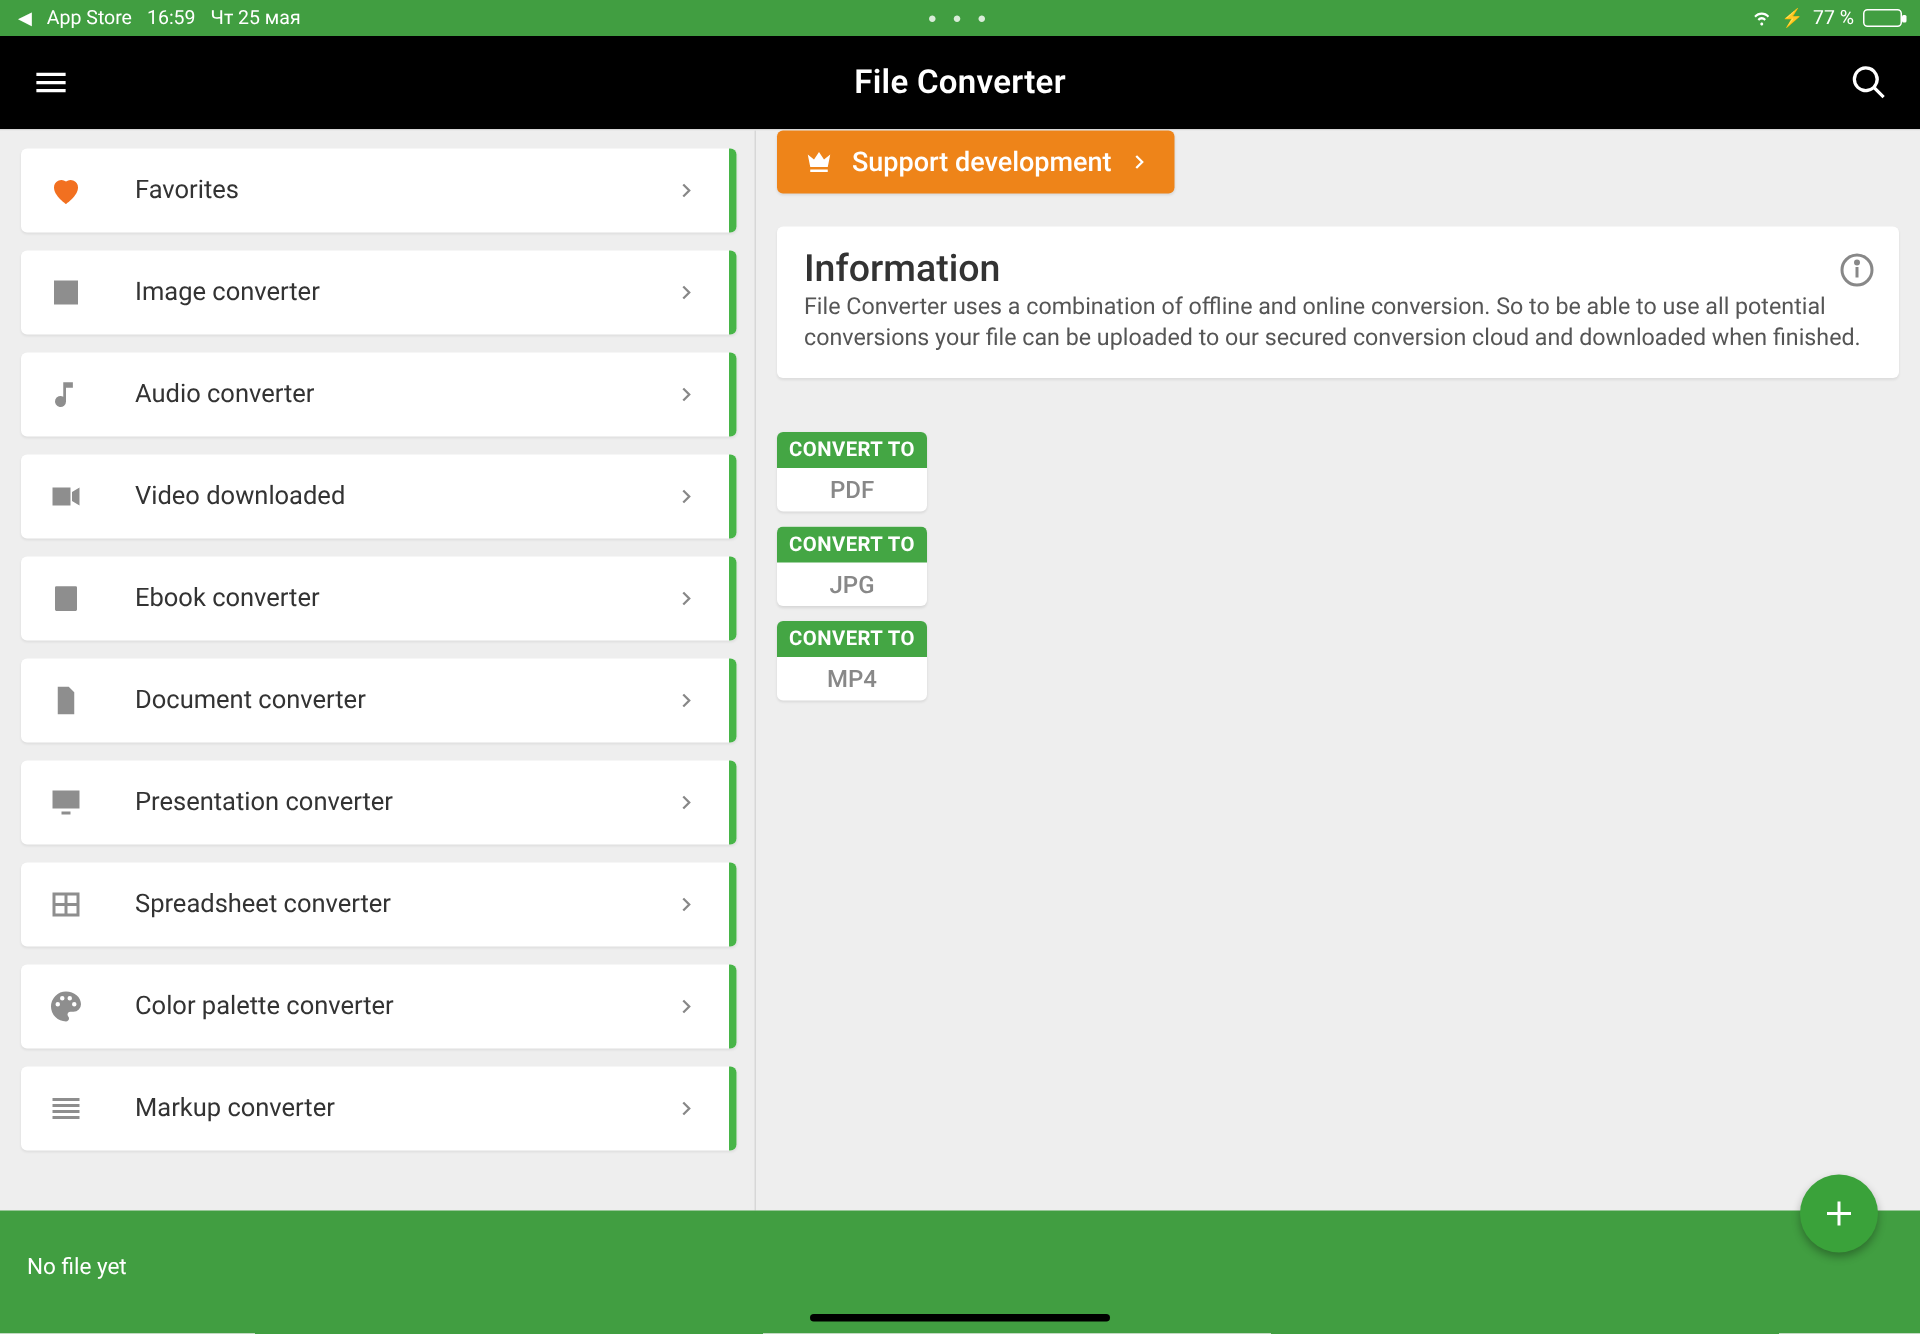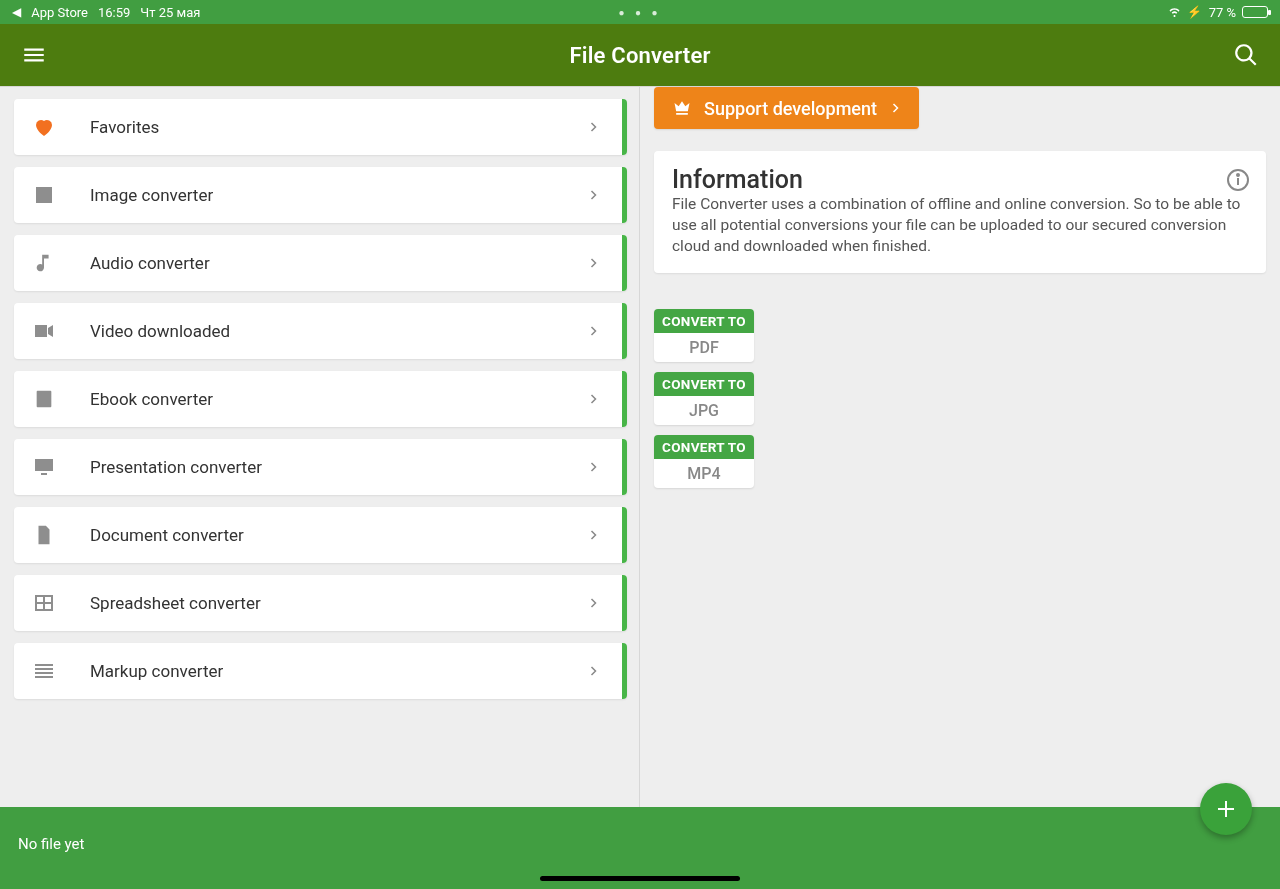--- a/index.html
+++ b/index.html
@@ -22,42 +22,42 @@
   .status-right { margin-left: auto; display: flex; align-items: center; gap: 6px; }
   .battery-shape {
     width: 26px; height: 12px; border: 1px solid #fff; border-radius: 3px; position: relative;
   }
   .battery-shape::after { content:""; position:absolute; right:-4px; top:3px; width:3px; height:5px; background:#fff; border-radius:1px; }
   .battery-fill { background:#fff; height:100%; width:77%; border-radius:1px; }
 
   
   .app-bar {
     height: 62px;
-    background: #4d7c0f;
+    background: #000000;
     color: #ffffff;
     display: flex;
     align-items: center;
     padding: 0 18px;
     position: relative;
   }
   .app-title {
     position:absolute; left:50%; transform:translateX(-50%);
     font-size: 22px; font-weight: 600; letter-spacing: 0.2px;
   }
   .icon-btn { width: 32px; height: 32px; display:flex; align-items:center; justify-content:center; cursor:pointer; }
   .icon-btn.right { margin-left:auto; }
 
   
   .main {
     display:flex;
     height: calc(100% - 24px - 62px - 82px);
     border-top: 1px solid #d7d7d7;
   }
   .left-pane {
-    width: 640px;
+    width: 504px;
     border-right: 1px solid #d7d7d7;
     padding: 12px 12px 12px 14px;
     overflow: hidden;
     background: #eeeeee;
   }
   .right-pane {
     flex: 1;
     padding: 0 14px 0 14px;
     background: #eeeeee;
   }
@@ -242,53 +242,67 @@
         <span class="conv-label">Ebook converter</span>
         <span class="conv-chevron">
           <svg width="12" height="18" viewBox="0 0 24 24" fill="none" stroke="currentColor" stroke-width="3">
             <path d="M9 4l8 8-8 8"></path>
           </svg>
         </span>
         <span class="accent"></span>
       </div>
       <div class="conv-item">
         <span class="conv-icon ">
-          <svg width="24" height="24" viewBox="0 0 24 24" fill="currentColor">
-            <path d="M3 4h18v12H3V4zm6 14h6v2H9v-2z"></path>
-          </svg>
-        </span>
-        <span class="conv-label">Presentation converter</span>
-        <span class="conv-chevron">
-          <svg width="12" height="18" viewBox="0 0 24 24" fill="none" stroke="currentColor" stroke-width="3">
-            <path d="M9 4l8 8-8 8"></path>
-          </svg>
-        </span>
-        <span class="accent"></span>
-      </div>
-      <div class="conv-item">
-        <span class="conv-icon ">
           <svg width="22" height="22" viewBox="0 0 24 24" fill="currentColor">
             <path d="M6 2h8l4 4v16H6V2zm2 8h8v2H8v-2zm0 4h8v2H8v-2z"></path>
           </svg>
         </span>
         <span class="conv-label">Document converter</span>
         <span class="conv-chevron">
           <svg width="12" height="18" viewBox="0 0 24 24" fill="none" stroke="currentColor" stroke-width="3">
             <path d="M9 4l8 8-8 8"></path>
           </svg>
         </span>
         <span class="accent"></span>
       </div>
       <div class="conv-item">
         <span class="conv-icon ">
           <svg width="24" height="24" viewBox="0 0 24 24" fill="currentColor">
+            <path d="M3 4h18v12H3V4zm6 14h6v2H9v-2z"></path>
+          </svg>
+        </span>
+        <span class="conv-label">Presentation converter</span>
+        <span class="conv-chevron">
+          <svg width="12" height="18" viewBox="0 0 24 24" fill="none" stroke="currentColor" stroke-width="3">
+            <path d="M9 4l8 8-8 8"></path>
+          </svg>
+        </span>
+        <span class="accent"></span>
+      </div>
+      <div class="conv-item">
+        <span class="conv-icon ">
+          <svg width="24" height="24" viewBox="0 0 24 24" fill="currentColor">
             <path d="M3 4h18v16H3V4zm2 2v5h6V6H5zm8 0v5h6V6h-6zM5 13v5h6v-5H5zm8 0v5h6v-5h-6z"></path>
           </svg>
         </span>
         <span class="conv-label">Spreadsheet converter</span>
+        <span class="conv-chevron">
+          <svg width="12" height="18" viewBox="0 0 24 24" fill="none" stroke="currentColor" stroke-width="3">
+            <path d="M9 4l8 8-8 8"></path>
+          </svg>
+        </span>
+        <span class="accent"></span>
+      </div>
+      <div class="conv-item">
+        <span class="conv-icon ">
+          <svg width="24" height="24" viewBox="0 0 24 24" fill="currentColor">
+            <path d="M12 2a10 10 0 1 0 0 20c1.1 0 2-.9 2-2 0-.5-.2-1-.5-1.3-.3-.4-.5-.8-.5-1.3 0-1 .8-1.9 1.9-1.9H17a5 5 0 0 0 5-5c0-4.7-4.5-8.5-10-8.5zM6.5 12a1.5 1.5 0 1 1 0-3 1.5 1.5 0 0 1 0 3zm3-4a1.5 1.5 0 1 1 0-3 1.5 1.5 0 0 1 0 3zm5 0a1.5 1.5 0 1 1 0-3 1.5 1.5 0 0 1 0 3zm3 4a1.5 1.5 0 1 1 0-3 1.5 1.5 0 0 1 0 3z"></path>
+          </svg>
+        </span>
+        <span class="conv-label">Color palette converter</span>
         <span class="conv-chevron">
           <svg width="12" height="18" viewBox="0 0 24 24" fill="none" stroke="currentColor" stroke-width="3">
             <path d="M9 4l8 8-8 8"></path>
           </svg>
         </span>
         <span class="accent"></span>
       </div>
       <div class="conv-item">
         <span class="conv-icon ">
           <svg width="24" height="24" viewBox="0 0 24 24" fill="currentColor">

